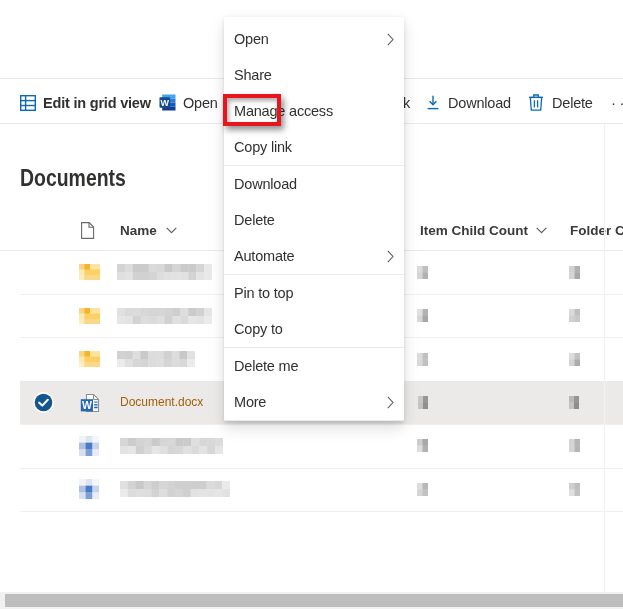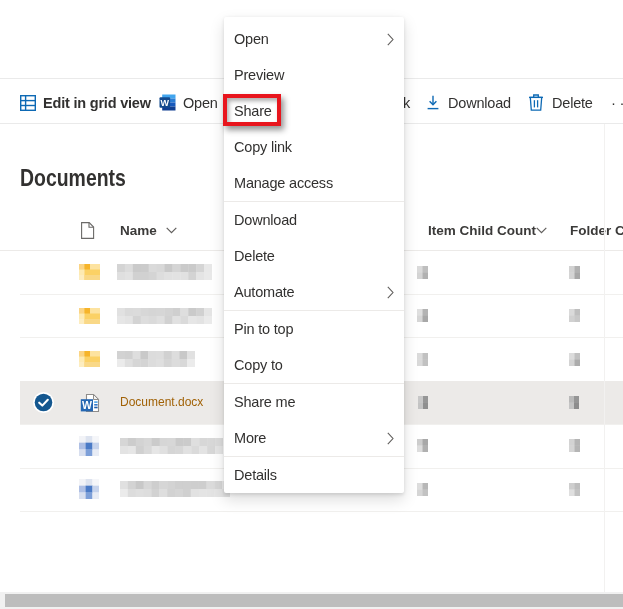--- a/index.html
+++ b/index.html
@@ -62,21 +62,21 @@
 <svg class="abs" style="left:80px;top:222px" width="15" height="17" viewBox="0 0 15 17">
 <g fill="none" stroke="#6b6a68" stroke-width="1.1">
 <path d="M1.6 0.6 H9.2 L13.6 5.0 V16.4 H1.6 Z"></path>
 <path d="M9.0 0.8 V5.3 H13.5"></path>
 </g>
   </svg>
 <div class="abs hdrtxt" style="left:120px;">Name</div>
 <svg class="abs" style="left:166px;top:227px" width="11" height="7" viewBox="0 0 11 7">
     <polyline points="0.7,0.8 5.5,5.6 10.3,0.8" fill="none" stroke="#605e5c" stroke-width="1.2"></polyline>
   </svg>
-<div class="abs hdrtxt" style="left:420px;margin-left:8px;">Item Child Count</div>
+<div class="abs hdrtxt" style="left:420px;">Item Child Count</div>
 <svg class="abs" style="left:536px;top:227px" width="11" height="7" viewBox="0 0 11 7">
     <polyline points="0.7,0.8 5.5,5.6 10.3,0.8" fill="none" stroke="#605e5c" stroke-width="1.2"></polyline>
   </svg>
 <div class="abs hdrtxt" style="left:570px;">Folder Child Count</div>
 <div class="abs" style="left:0;top:250px;width:623px;height:1px;background:#eceae8"></div>
 <div class="abs" style="left:20px;top:294px;width:603px;height:1px;background:#f1f0ee"></div>
 <div class="abs" style="left:20px;top:337px;width:603px;height:1px;background:#f1f0ee"></div>
 <div class="abs" style="left:20px;top:381px;width:603px;height:1px;background:#f1f0ee"></div>
 <div class="abs" style="left:20px;top:424px;width:603px;height:1px;background:#f1f0ee"></div>
 <div class="abs" style="left:20px;top:468px;width:603px;height:1px;background:#f1f0ee"></div>
@@ -350,33 +350,31 @@
     <rect x="0.00" y="6.50" width="5.90" height="6.90" fill="rgb(223,223,223)"></rect>
     <rect x="5.50" y="6.50" width="5.90" height="6.90" fill="rgb(194,194,194)"></rect>
   </svg>
 <div class="abs" style="left:604px;top:124px;width:1px;height:468px;background:#f2f1f0"></div>
 <div class="abs" style="left:0;top:592px;width:623px;height:17px;background:#f1f1f1"></div>
 <div class="abs" style="left:5px;top:593.5px;width:618px;height:13px;background:#bdbdbd"></div>
 <div class="menu">
     <div class="mitem">Open<svg class="mchev" width="7" height="13" viewBox="0 0 7 13">
         <polyline points="0.8,0.8 6.0,6.5 0.8,12.2" fill="none" stroke="#605e5c" stroke-width="1.1"></polyline>
       </svg></div>
-    <div class="mitem">Preview</div>
     <div class="mitem">Share</div>
+    <div class="mitem">Manage access</div>
     <div class="mitem">Copy link</div>
-    <div class="mitem">Manage access</div>
     <div class="mdiv"></div>
     <div class="mitem">Download</div>
     <div class="mitem">Delete</div>
     <div class="mitem">Automate<svg class="mchev" width="7" height="13" viewBox="0 0 7 13">
         <polyline points="0.8,0.8 6.0,6.5 0.8,12.2" fill="none" stroke="#605e5c" stroke-width="1.1"></polyline>
       </svg></div>
     <div class="mdiv"></div>
     <div class="mitem">Pin to top</div>
     <div class="mitem">Copy to</div>
     <div class="mdiv"></div>
-    <div class="mitem">Share me</div>
+    <div class="mitem">Delete me</div>
     <div class="mitem">More<svg class="mchev" width="7" height="13" viewBox="0 0 7 13">
         <polyline points="0.8,0.8 6.0,6.5 0.8,12.2" fill="none" stroke="#605e5c" stroke-width="1.1"></polyline>
       </svg></div>
     <div class="mdiv"></div>
-    <div class="mitem">Details</div>
   </div>
 <div class="abs redrect"></div>
 </body></html>

